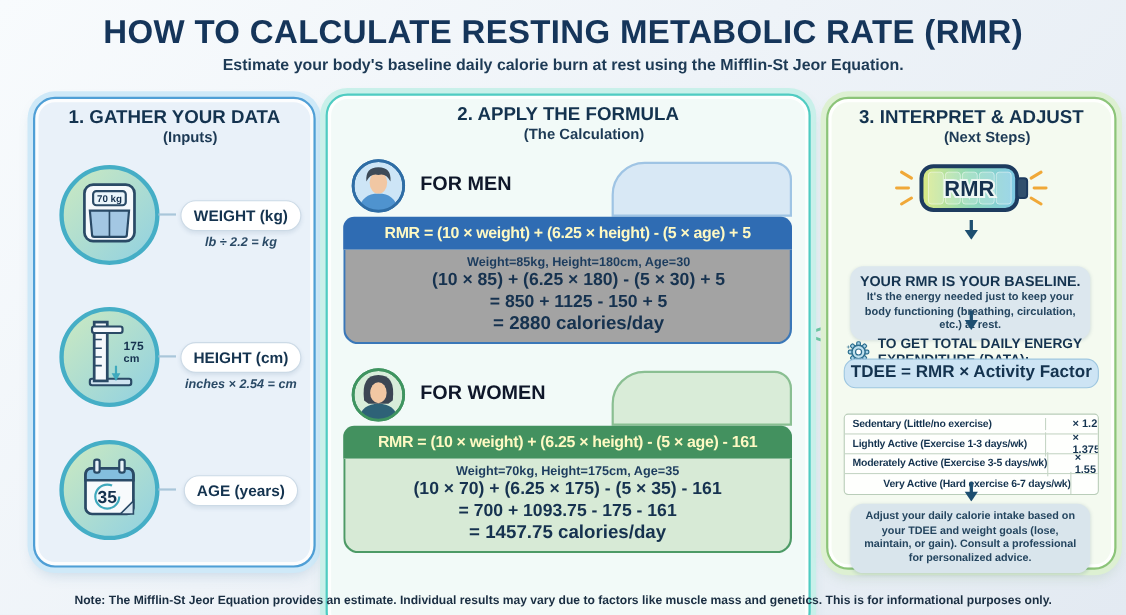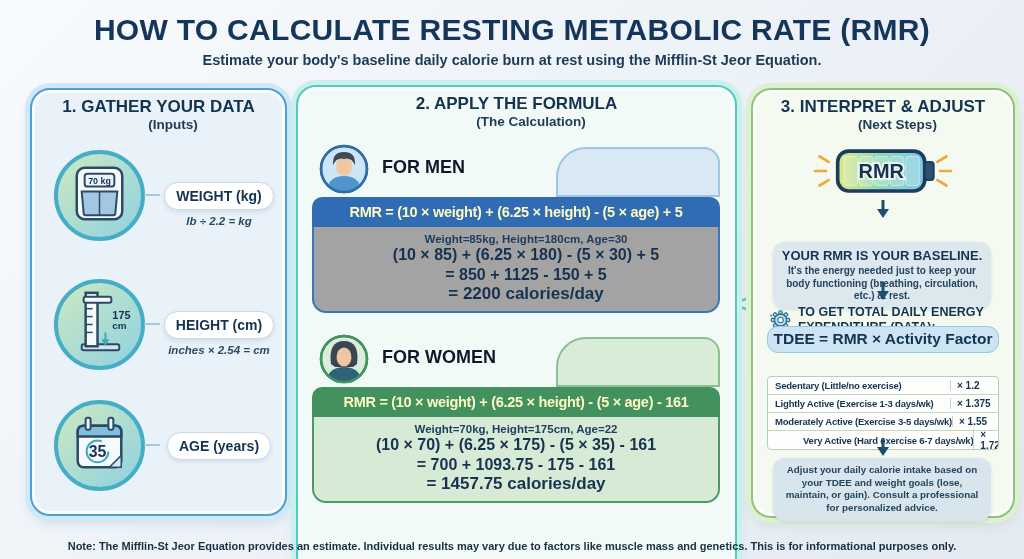--- a/index.html
+++ b/index.html
@@ -63,21 +63,21 @@
   .gear-row { position:absolute; left:16px; width:228px; display:flex; align-items:center; gap:7px; }
   .tdee-heading { font-size:12.5px; font-weight:800; color:#14334f; line-height:1.18; }
   .tdee-box { position:absolute; left:14px; width:232px; height:27px; line-height:24px;
     background:#cde4f4; border:1.5px solid #9dc6e0; border-radius:11px; text-align:center;
     font-size:15.5px; font-weight:800; color:#14334f; }
   .factor-table { position:absolute; left:14px; width:232px; background:rgba(255,255,255,.85);
     border:1px solid #b9cdb9; border-radius:4px; overflow:hidden; }
   .factor-row { display:flex; align-items:center; height:18px; border-bottom:1px solid #c6d6c6; }
   .factor-row:last-child { border-bottom:none;margin-left:28px; }
   .factor-label { flex:1; padding-left:7px; font-size:9.5px; letter-spacing:-.2px; font-weight:800; color:#14334f; white-space:nowrap; }
-  .factor-value { width:48px; border-left:1px solid #c6d6c6; padding-left:6px; font-size:10px; font-weight:800; color:#14334f; }
+  .factor-value { width:48px; border-left:1px solid #c6d6c6; padding-left:24px; font-size:10px; font-weight:800; color:#14334f; }
   .adjust-box { background:#d9e5ec; }
   .adjust-text { font-size:9.8px; font-weight:700; color:#24455f; line-height:1.3; }
 
   .footer-note { position:absolute; top:540px; left:0; width:100%; text-align:center;
     font-size:11px; font-weight:600; color:#1a2e42; }
   .footer-note b { font-weight:800; }
 
   .brace { position:absolute; }
 </style>
 </head>
@@ -175,21 +175,21 @@
       </g>
       <circle cx="26" cy="26" r="23" fill="none" stroke="#2f6da5" stroke-width="2.5"></circle>
     </svg>
     <div class="sex-label" style="left:84px; top:70px;">FOR MEN</div>
     <div class="formula-card" style="top:110px;">
       <div class="formula-banner banner-men">RMR =  (10 × weight) + (6.25 × height) - (5 × age) + 5</div>
       <div class="example-box example-men">
         <div class="ex-inputs">Weight=85kg, Height=180cm, Age=30</div>
         <div class="ex-line">(10 × 85) + (6.25 × 180) - (5 × 30) + 5</div>
         <div class="ex-line">= 850 + 1125 - 150 + 5</div>
-        <div class="ex-result">= 2200 calories/day</div>
+        <div class="ex-result">= 2880 calories/day</div>
       </div>
     </div>
 
     <div class="tab tab-women" style="left:258px; top:250px;"></div>
     <svg class="avatar" style="left:20px; top:246px;" viewBox="0 0 52 52">
       <defs>
           <clipPath id="clipW">
             <circle cx="26" cy="26" r="23"></circle>
           </clipPath>
         </defs>
@@ -200,21 +200,21 @@
         <ellipse cx="26" cy="24" rx="7.5" ry="9.5" fill="#f1c7a3"></ellipse>
         <path d="M13 30 Q13 12 26 11 Q18 16 18 26 L17 32 Z" fill="#3c4653"></path>
         <path d="M39 30 Q39 12 26 11 Q34 16 34 26 L35 32 Z" fill="#3c4653"></path>
       </g>
       <circle cx="26" cy="26" r="23" fill="none" stroke="#3f9460" stroke-width="2.5"></circle>
     </svg>
     <div class="sex-label" style="left:84px; top:260px;">FOR WOMEN</div>
     <div class="formula-card" style="top:300px;">
       <div class="formula-banner banner-women">RMR = (10 × weight) + (6.25 × height) - (5 × age) - 161</div>
       <div class="example-box example-women">
-        <div class="ex-inputs">Weight=70kg, Height=175cm, Age=22</div>
+        <div class="ex-inputs">Weight=70kg, Height=175cm, Age=35</div>
         <div class="ex-line">(10 × 70) + (6.25 × 175) - (5 × 35) - 161</div>
         <div class="ex-line">= 700 + 1093.75 - 175 - 161</div>
         <div class="ex-result">= 1457.75 calories/day</div>
       </div>
     </div>
   </div>
 
   <div class="panel panel-3">
     <div class="panel-title">3. INTERPRET &amp; ADJUST</div>
     <div class="panel-subtitle">(Next Steps)</div>

